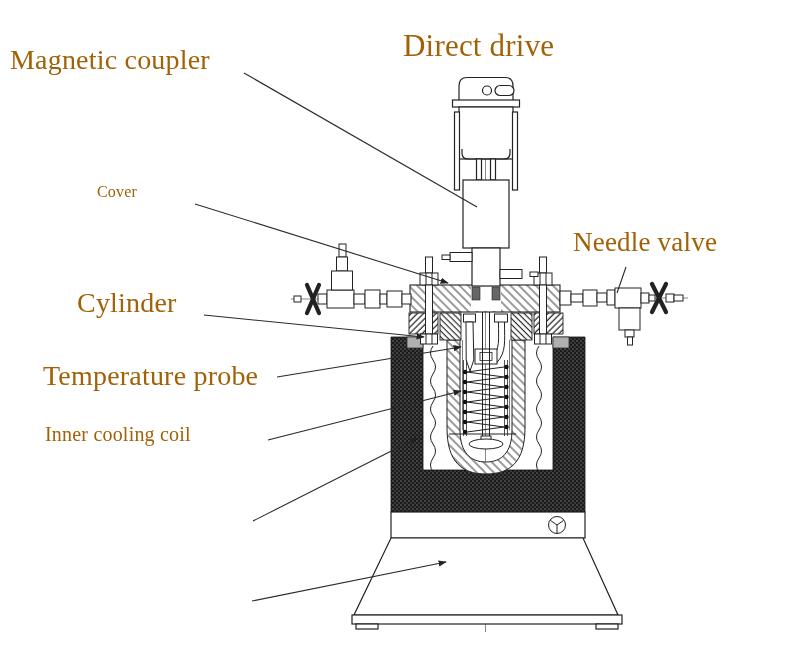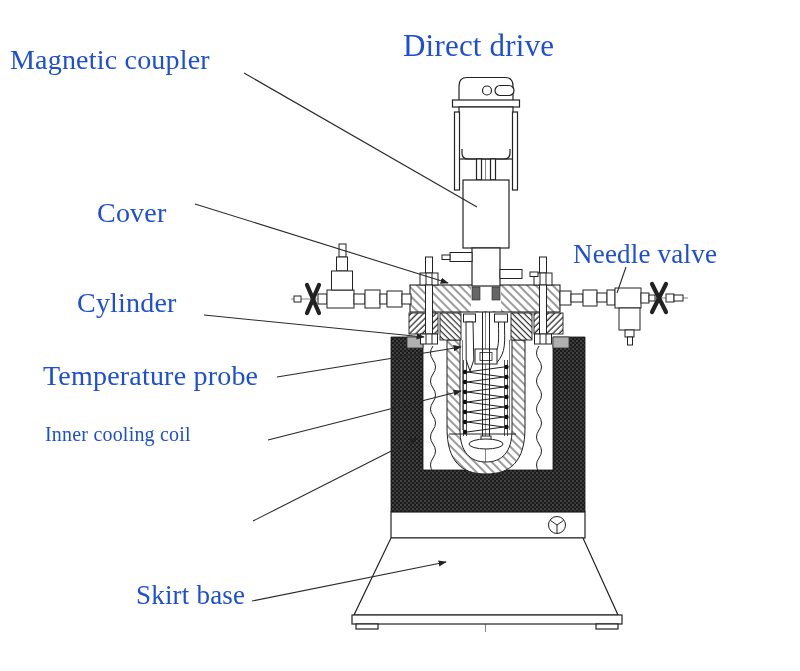--- a/index.html
+++ b/index.html
@@ -2,21 +2,21 @@
 <html><head>
 <meta charset="utf-8">
 <style>
   html,body{margin:0;padding:0;background:#fff;}
   .stage{
     position:relative;width:800px;height:671px;background:#ffffff;
     font-family:"Liberation Serif", "DejaVu Serif", serif;overflow:hidden;
   }
   .stage svg{position:absolute;left:0;top:0;}
   .lbl{
-    position:absolute;color:#1d4ed8;white-space:nowrap;line-height:1.04;
+    position:absolute;color:#a16207;white-space:nowrap;line-height:1.04;
     letter-spacing:0.2px;
   }
 </style>
 </head>
 <body>
 
 <div class="stage">
 
 <svg width="800" height="671" viewBox="0 0 800 671">
   <defs>
@@ -233,20 +233,19 @@
     <line x1="277" y1="377" x2="461" y2="347" marker-end="url(#arr)"></line>
     <line x1="268" y1="440" x2="461" y2="391" marker-end="url(#arr)"></line>
     <line x1="253" y1="521" x2="417" y2="438" marker-end="url(#arr)"></line>
     <line x1="252" y1="601" x2="446" y2="562" marker-end="url(#arr)"></line>
     <line x1="626" y1="267" x2="617" y2="293"></line>
   </g>
 </svg>
 
 <div class="lbl" style="left:10px;top:45px;font-size:28px">Magnetic coupler</div>
 <div class="lbl" style="left:403px;top:30px;font-size:31px">Direct drive</div>
-<div class="lbl" style="left:97px;top:198px;font-size:28px">Cover</div>
-<div class="lbl" style="left:573px;top:240px;font-size:27px">Needle valve</div>
+<div class="lbl" style="left:97px;top:184px;font-size:16px">Cover</div>
+<div class="lbl" style="left:573px;top:228px;font-size:27px">Needle valve</div>
 <div class="lbl" style="left:77px;top:288px;font-size:28px">Cylinder</div>
 <div class="lbl" style="left:43px;top:361px;font-size:28px">Temperature probe</div>
 <div class="lbl" style="left:45px;top:424px;font-size:20px">Inner cooling coil</div>
-<div class="lbl" style="left:136px;top:581px;font-size:27px">Skirt base</div>
 
 </div>
 
 </body></html>

